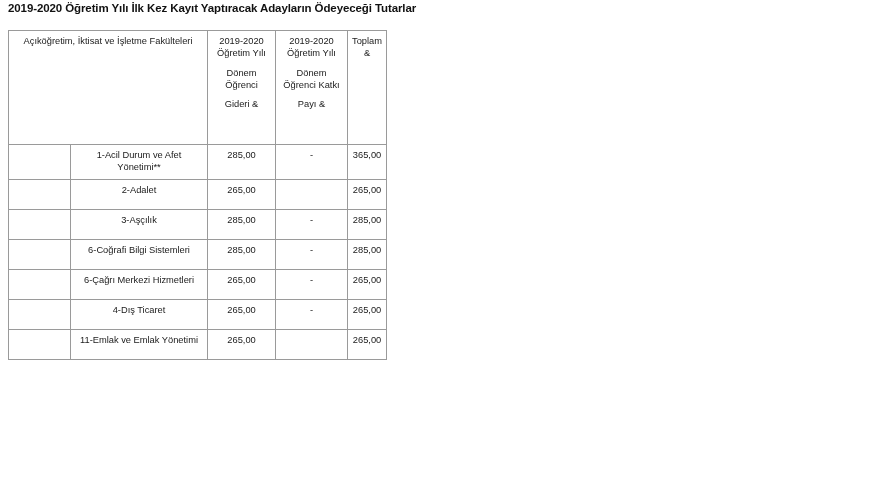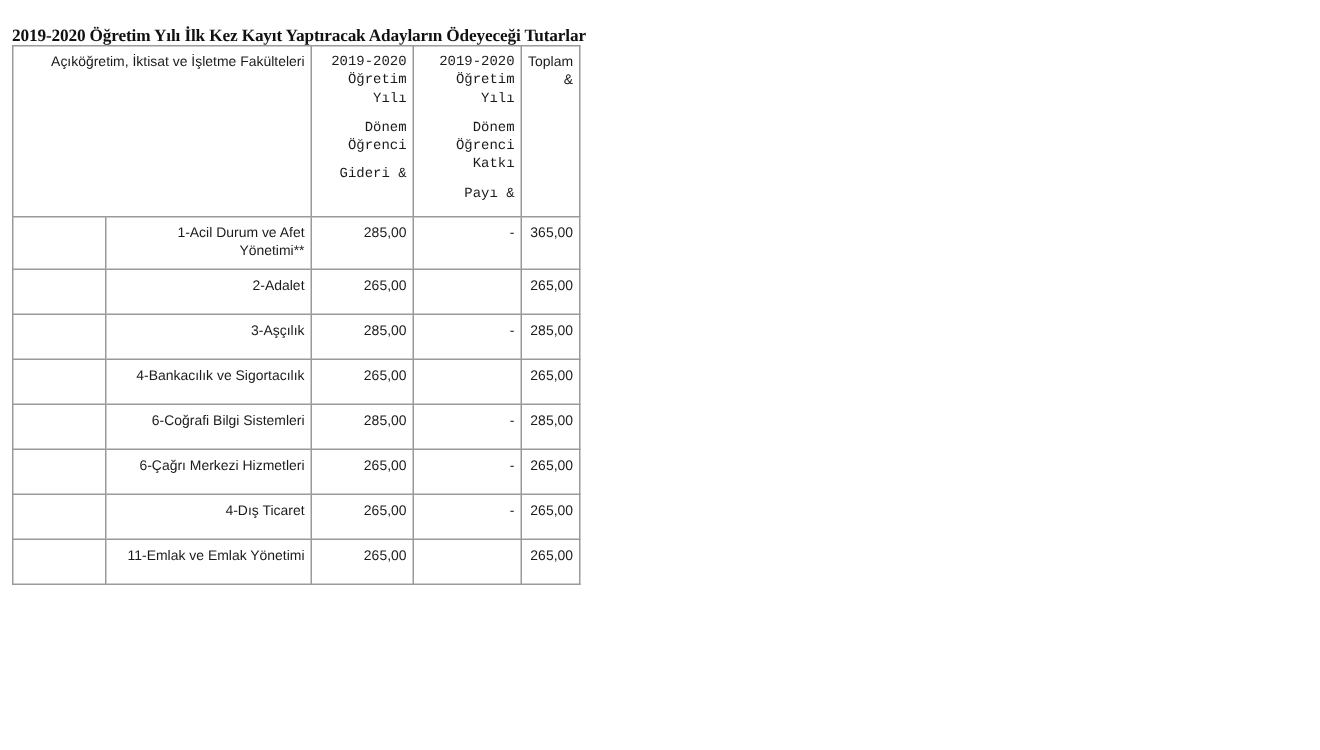--- a/index.html
+++ b/index.html
@@ -16,27 +16,26 @@
   }
   #page {
     position: relative;
     width: 880px;
     height: 500px;
     background: #ffffff;
   }
   .doc-title {
     position: absolute;
     left: 8px;
-    top: 18px;
+    top: 2px;
     font-size: 11.5px;
     font-weight: bold;
     color: #111111;
     letter-spacing: -0.1px;
     white-space: nowrap;
-    font-family: Liberation Serif, serif;
   }
   .table-wrap {
     position: absolute;
     left: 8px;
     top: 30px;
     width: 378px;
   }
   table.fees {
     border-collapse: collapse;
     table-layout: fixed;
@@ -48,36 +47,35 @@
   table.fees col.c1 { width: 137px; }
   table.fees col.c2 { width: 68px; }
   table.fees col.c3 { width: 72px; }
   table.fees col.c4 { width: 39px; }
 
   table.fees td, table.fees th {
     border: 1px solid #9a9a9a;
     vertical-align: top;
     padding: 4px 4px 5px 4px;
     font-weight: normal;
-    text-align: right;
+    text-align: center;
     line-height: 1.32;
   }
   
   tr.head td {
     height: 104px;
     vertical-align: top;
   }
   td.head-faculty {
     vertical-align: middle;
     padding-left: 3px;
     padding-right: 3px;
   }
   td.head-col .ln {
     display: block;
-    font-family: Liberation Mono, monospace;
   }
   td.head-col .gap {
     display: block;
     height: 7px;
   }
   td.head-total {
     vertical-align: middle;
     padding-left: 4px;
   }
   
@@ -161,27 +159,20 @@
         </tr>
 
         <tr class="row">
           <td class="idx spacer-left"></td>
           <td class="name">3-Aşçılık</td>
           <td class="amount">285,00</td>
           <td class="contrib">-</td>
           <td class="total">285,00</td>
         </tr>
 
-        <tr class="row">
-          <td class="idx spacer-left"></td>
-          <td class="name">4-Bankacılık ve Sigortacılık</td>
-          <td class="amount">265,00</td>
-          <td class="contrib"></td>
-          <td class="total">265,00</td>
-        </tr>
 
 
         <tr class="row">
           <td class="idx spacer-left"></td>
           <td class="name">6-Coğrafi Bilgi Sistemleri</td>
           <td class="amount">285,00</td>
           <td class="contrib">-</td>
           <td class="total">285,00</td>
         </tr>
 

